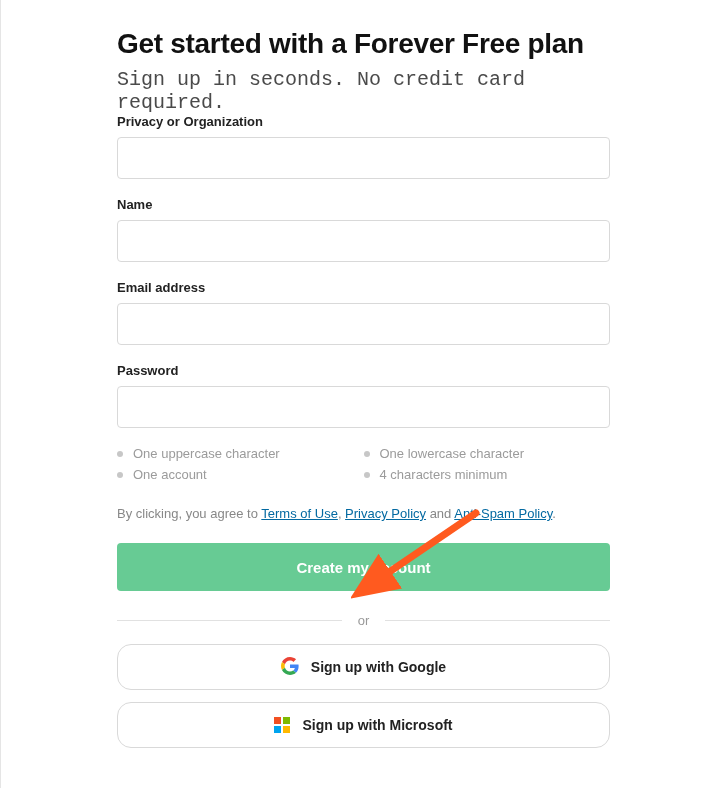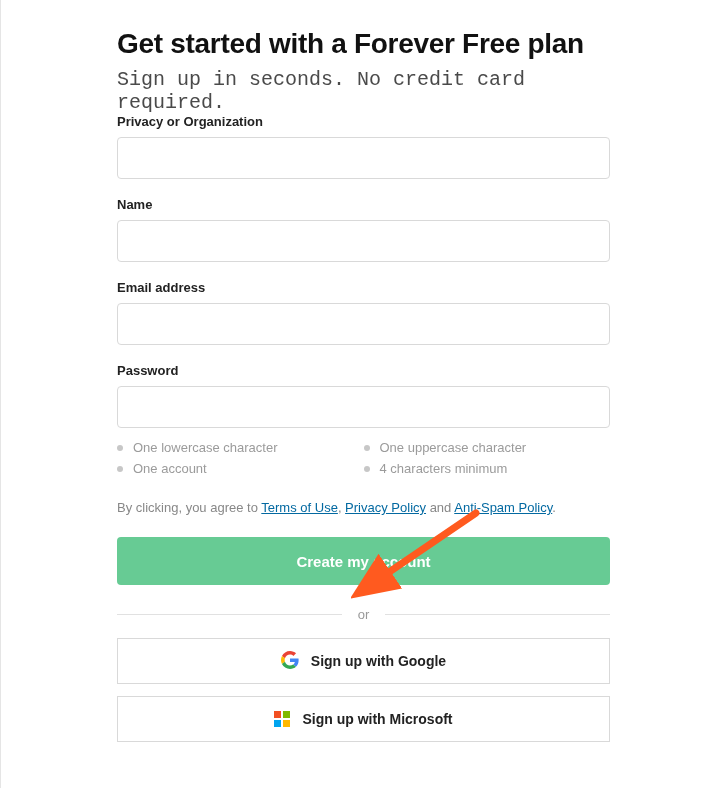--- a/index.html
+++ b/index.html
@@ -104,21 +104,21 @@
     }
     .divider-text {
       padding: 0 16px;
       font-size: 13px;
       color: #999;
     }
     .sso-btn {
       width: 100%;
       height: 46px;
       border: 1px solid #d9d9d9;
-      border-radius: 0;
+      border-radius: 14px;
       background: #fff;
       display: flex;
       align-items: center;
       justify-content: center;
       font-size: 14px;
       font-weight: 600;
       color: #222;
       cursor: pointer;
       margin-bottom: 12px;
       gap: 12px;
@@ -163,33 +163,33 @@
   <div class="form-group">
     <label class="label">Name</label>
     <input class="input" type="text" value="" style="">
   </div>
 
   <div class="form-group">
     <label class="label">Email address</label>
     <input class="input" type="email" value="" style="">
   </div>
 
-  <div class="form-group" style="margin-bottom:6px;">
+  <div class="form-group" style="">
     <label class="label">Password</label>
     <input class="input" type="password" value="" style="">
   </div>
 
   <div class="password-requirements">
     <div class="req-item">
       <span class="req-dot"></span>
+      <span>One uppercase character</span>
+    </div>
+    <div class="req-item">
+      <span class="req-dot"></span>
       <span>One lowercase character</span>
-    </div>
-    <div class="req-item">
-      <span class="req-dot"></span>
-      <span>One uppercase character</span>
     </div>
     <div class="req-item">
       <span class="req-dot"></span>
       <span>One account</span>
     </div>
     <div class="req-item">
       <span class="req-dot"></span>
       <span>4 characters minimum</span>
     </div>
   </div>

